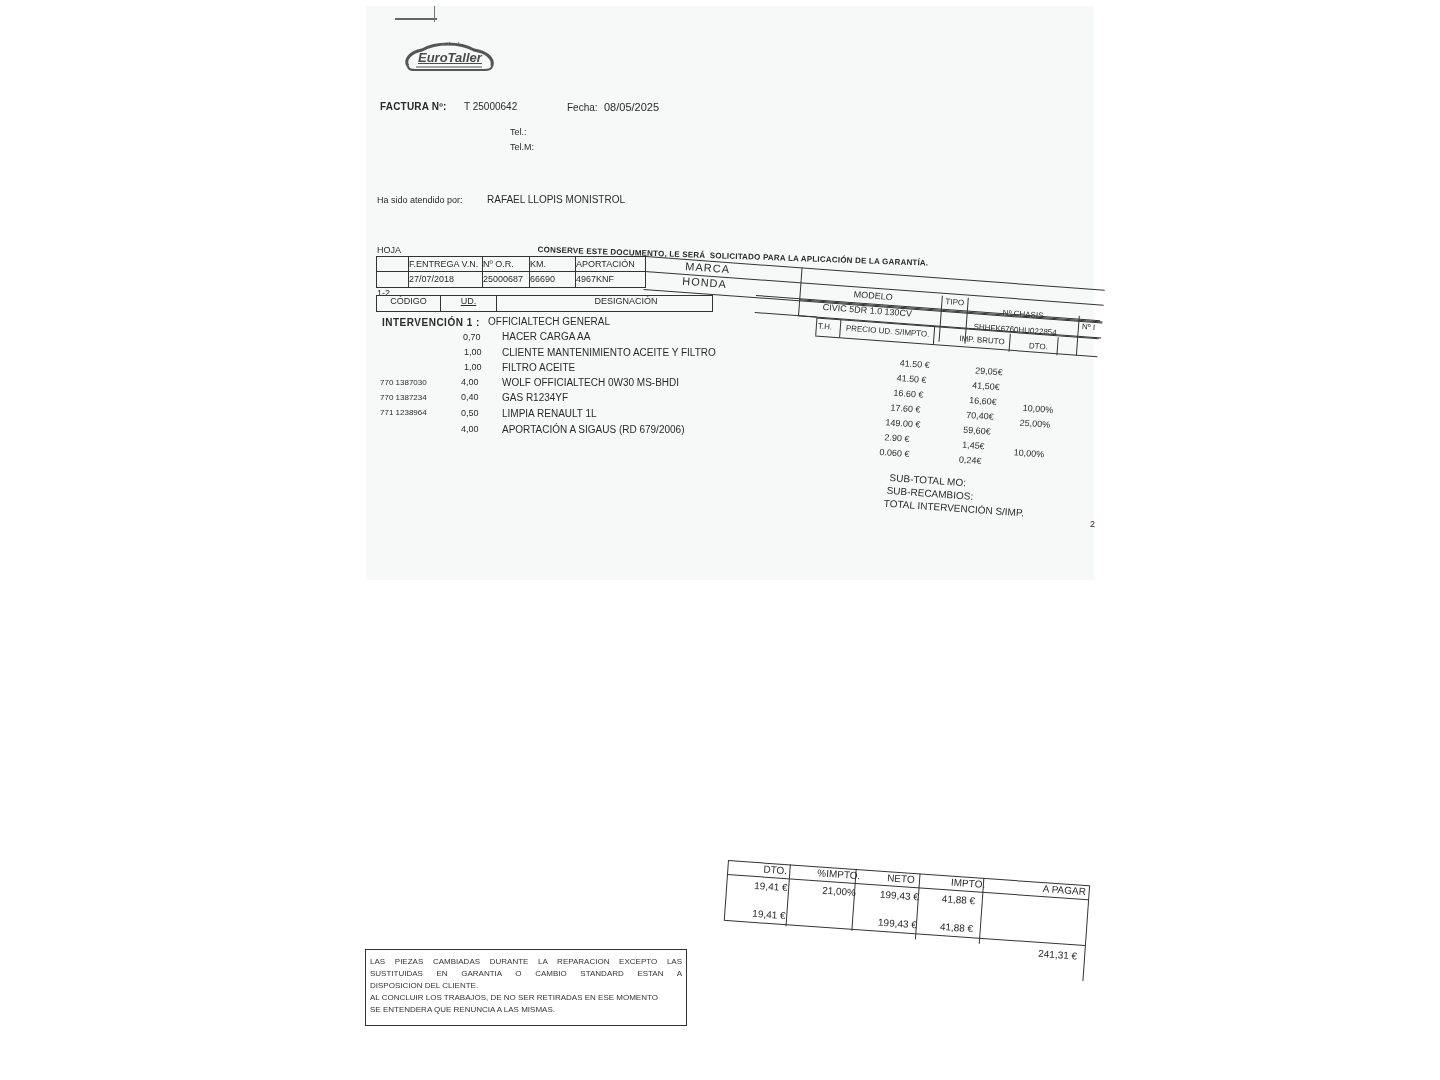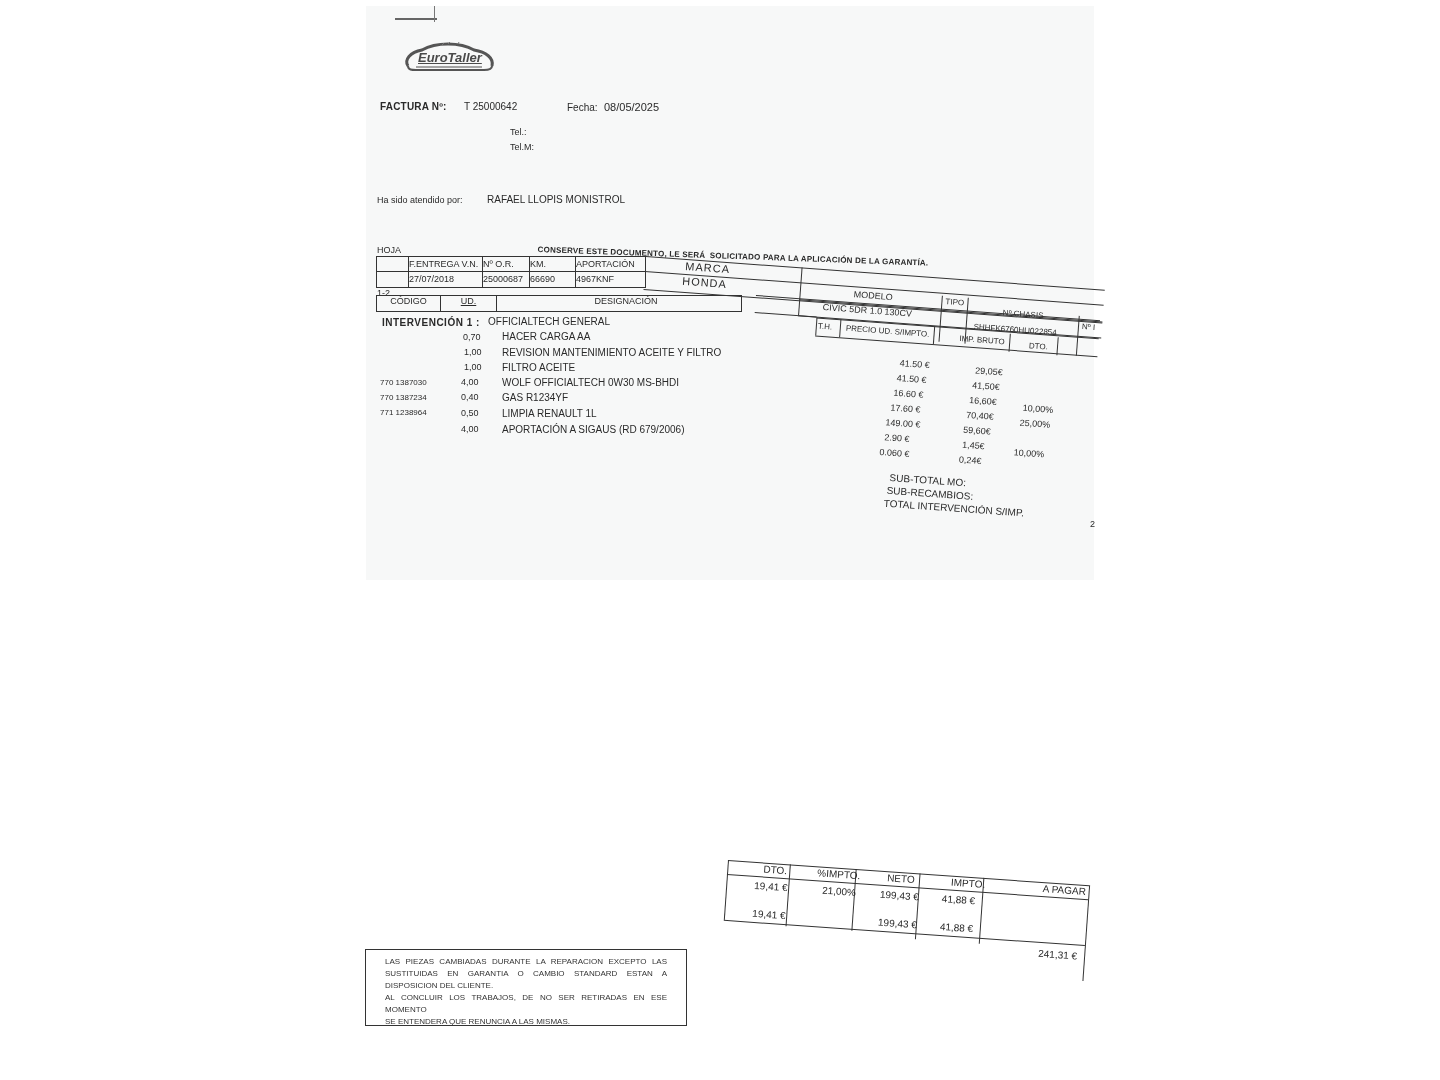--- a/index.html
+++ b/index.html
@@ -31,21 +31,21 @@
   
   .box { position: absolute; border: 1px solid #333; box-sizing: border-box; }
   .cell { position: absolute; border-right: 1px solid #333; box-sizing: border-box; height: 100%; top: 0;
           display: flex; justify-content: center; font-size: 9px; }
   .hline { position: absolute; left: 0; right: 0; border-top: 1px solid #333; }
 
   .skew-block { position: absolute; transform-origin: 0 0; }
 
   .bottom-box {
     position: absolute; left: 365px; top: 949px; width: 322px; height: 77px;
-    border: 1px solid #333; box-sizing: border-box; padding: 6px 19px;
+    border: 1px solid #333; box-sizing: border-box; padding: 6px 4px;
     font-size: 8px; line-height: 12px; text-align: justify; color: #333;
   }
   .bottom-box p { margin: 0; }
   .bottom-box .just { text-align-last: justify; }
 
   .totals {
     position: absolute; left: 728px; top: 860px; width: 362px; height: 88px;
     transform: rotate(4deg); transform-origin: 0 0;
   }
   .tv { position: absolute; font-size: 10px; white-space: nowrap; }
@@ -117,21 +117,21 @@
   <div style="position:absolute;left:156px;top:48px;width:304px;border-top:1px solid #333;"></div>
   <div style="position:absolute;left:298px;top:18px;height:46px;border-left:1px solid #333;"></div>
   <span class="abs t8" style="left:302px;top:19px;">TIPO</span>
   <div style="position:absolute;left:324px;top:18px;height:46px;border-left:1px solid #333;"></div>
   <span class="abs t8" style="left:360px;top:26px;">Nº CHASIS</span>
   <span class="abs t8" style="left:332px;top:42px;">SHHFK6760HU022854</span>
   <div style="position:absolute;left:436px;top:28px;height:40px;border-left:1px solid #333;"></div>
   <span class="abs t8" style="left:440px;top:34px;">Nº I</span>
 </div>
 
-<div class="box" style="left:376px;top:295px;width:366px;height:17px;">
+<div class="box" style="left:376px;top:295px;width:337px;height:17px;">
   <div class="cell" style="left:0;width:64px;">CÓDIGO</div>
   <div class="cell" style="left:64px;width:56px;text-decoration:underline;">UD.</div>
   <div class="cell" style="left:120px;width:258px;border-right:none;">DESIGNACIÓN</div>
 </div>
 
 <div class="skew-block" style="left:756px;top:295px;width:345px;transform:rotate(4.2deg);">
   <div style="position:absolute;left:0;top:0;width:345px;border-top:1px solid #333;"></div>
   <div style="position:absolute;left:62px;top:18px;width:283px;border-top:1px solid #333;"></div>
   <div style="position:absolute;left:0;top:17px;width:62px;border-top:1px solid #333;"></div>
   <div style="position:absolute;left:62px;top:18px;height:18px;border-left:1px solid #333;"></div>
@@ -148,21 +148,21 @@
 
 <span class="abs t10 label-bold" style="left:382px;top:317px;letter-spacing:0.5px;">INTERVENCIÓN 1 :</span>
 <span class="abs t10" style="left:488px;top:316px;">OFFICIALTECH GENERAL</span>
 
 <div>
   <span class="abs t9" style="left:463px;top:332px;">0,70</span>
   <span class="abs t10" style="left:502px;top:331px;">HACER CARGA AA</span>
 </div>
 <div>
   <span class="abs t9" style="left:464px;top:347px;">1,00</span>
-  <span class="abs t10" style="left:502px;top:347px;">REVISION MANTENIMIENTO ACEITE Y FILTRO</span>
+  <span class="abs t10" style="left:502px;top:347px;">CLIENTE MANTENIMIENTO ACEITE Y FILTRO</span>
 </div>
 <div>
   <span class="abs t9" style="left:464px;top:362px;">1,00</span>
   <span class="abs t10" style="left:502px;top:362px;">FILTRO ACEITE</span>
 </div>
 <div>
   <span class="abs t8" style="left:380px;top:378px;">770 1387030</span>
   <span class="abs t9" style="left:461px;top:377px;">4,00</span>
   <span class="abs t10" style="left:502px;top:377px;text-align:center;">WOLF OFFICIALTECH 0W30 MS-BHDI</span>
 </div>

